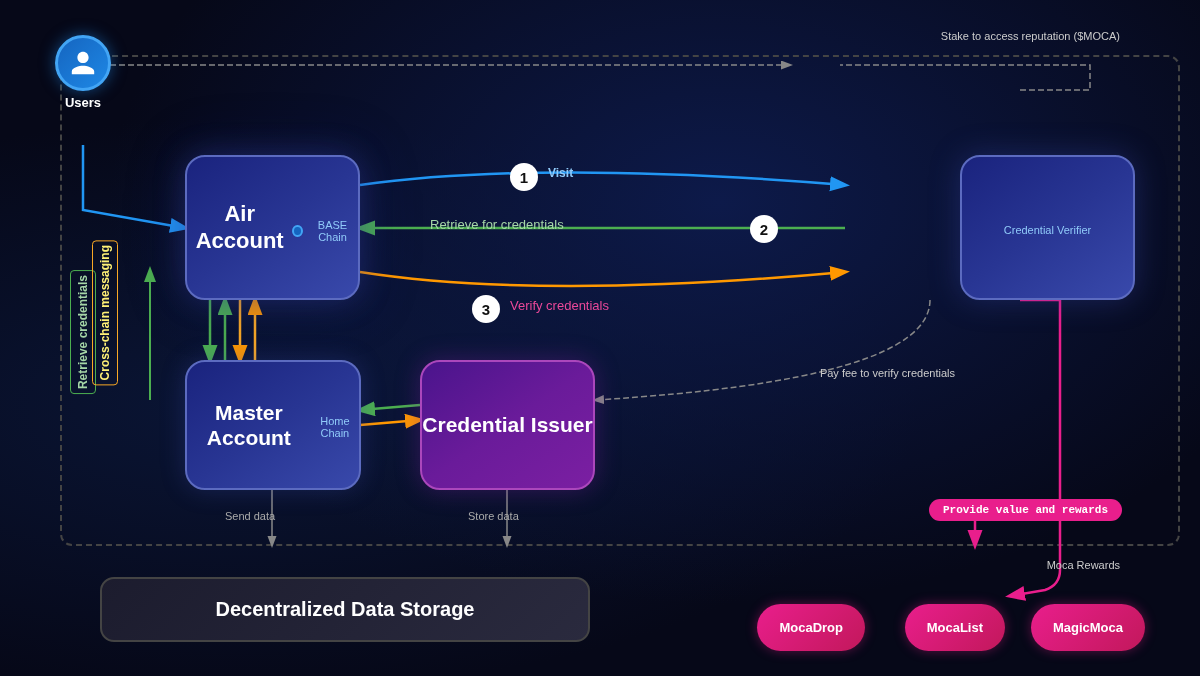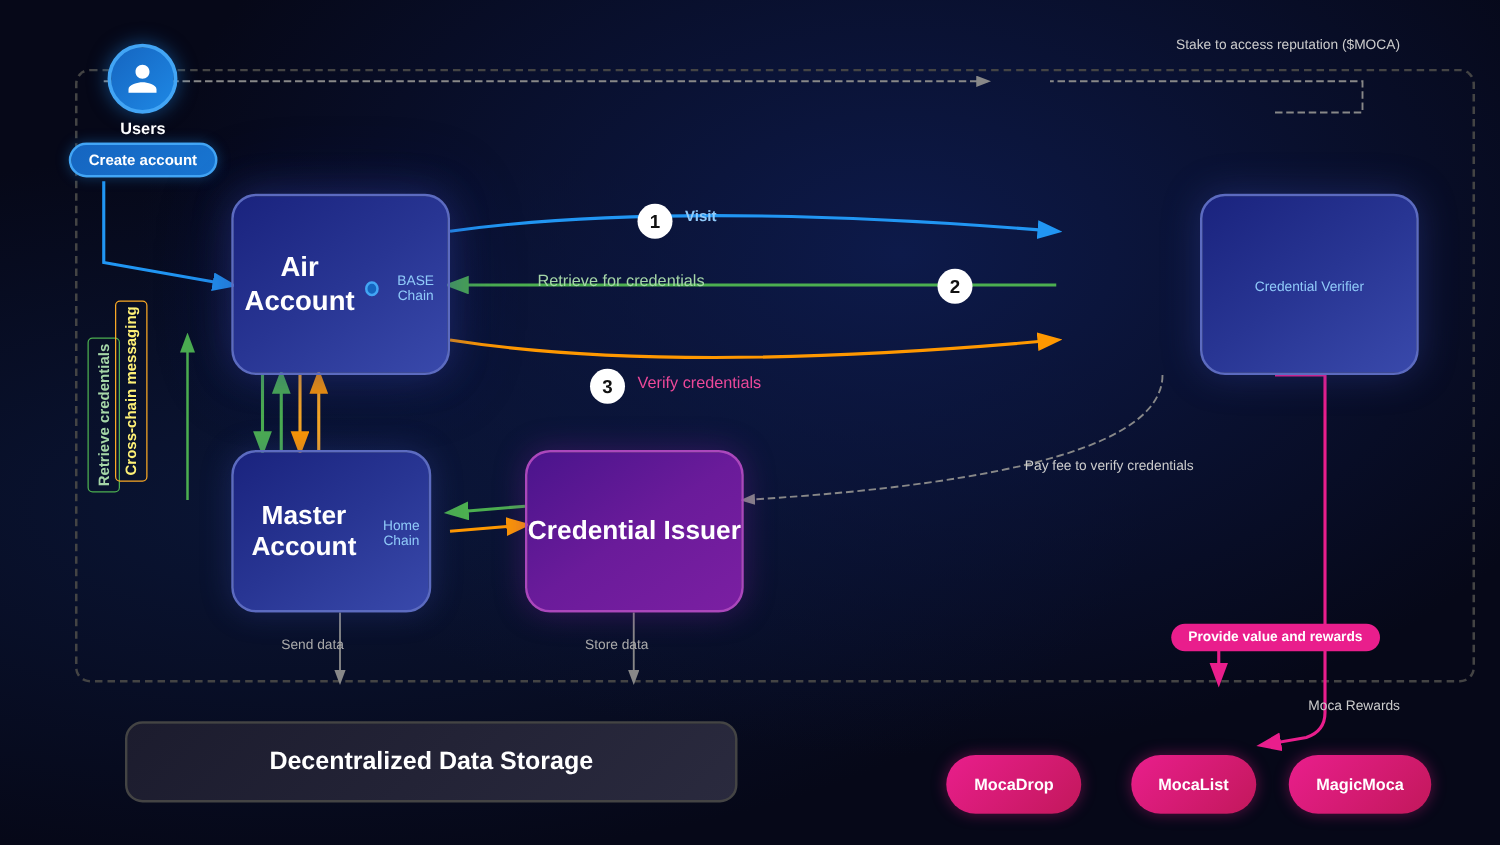--- a/index.html
+++ b/index.html
@@ -137,21 +137,21 @@
     .partner-dapp-card .card-sub {
       font-size: 11px;
       color: #90caf9;
       margin-top: 4px;
     }
 
     
     .master-account-card {
       left: 185px;
       top: 360px;
-      width: 160px;
+      width: 176px;
       height: 130px;
       background: linear-gradient(145deg, #1a237e, #283593, #3949ab);
       border: 2px solid #5c6bc0;
       box-shadow: 0 0 25px #3949ab50;
     }
     .master-account-card .card-title {
       font-size: 21px;
       font-weight: 700;
       color: white;
       line-height: 1.2;
@@ -366,21 +366,20 @@
   <path d="M150,400 L150,270" stroke="#4caf50" stroke-width="2" fill="none" marker-end="url(#arrow-green)"></path>
 </svg>
 
 <div class="user-node">
   <div class="user-circle">
     <svg width="28" height="28" viewBox="0 0 24 24" fill="white">
       <path d="M12 12c2.7 0 4.8-2.1 4.8-4.8S14.7 2.4 12 2.4 7.2 4.5 7.2 7.2 9.3 12 12 12zm0 2.4c-3.2 0-9.6 1.6-9.6 4.8v2.4h19.2v-2.4c0-3.2-6.4-4.8-9.6-4.8z"></path>
     </svg>
   </div>
   <div class="user-label">Users</div>
-  <div class="create-account-btn">Create account</div>
 </div>
 
 <div class="card air-account-card">
   <div class="card-title">Air Account</div>
   <div class="card-sub">
     <span class="base-dot"></span>
     <span>BASE Chain</span>
   </div>
 </div>
 
@@ -415,19 +414,19 @@
 <div class="data-label" style="left:225px;top:510px;">Send data</div>
 
 <div class="data-label" style="left:468px;top:510px;">Store data</div>
 
 <div class="data-storage-box">
   <span>Decentralized Data Storage</span>
 </div>
 
 <div class="moca-rewards-label" style="right:80px;bottom:105px;">Moca Rewards</div>
 
-<div class="provide-value-btn" style="right:96px;bottom:155px;">Provide value and rewards</div>
+<div class="provide-value-btn" style="right:78px;bottom:155px;font-family:Liberation Mono, monospace;">Provide value and rewards</div>
 
 <div class="moca-btn" style="right:335px;bottom:25px;">MocaDrop</div>
 
 <div class="moca-btn" style="right:195px;bottom:25px;">MocaList</div>
 
 <div class="moca-btn" style="right:55px;bottom:25px;">MagicMoca</div>
 
 </body></html>

